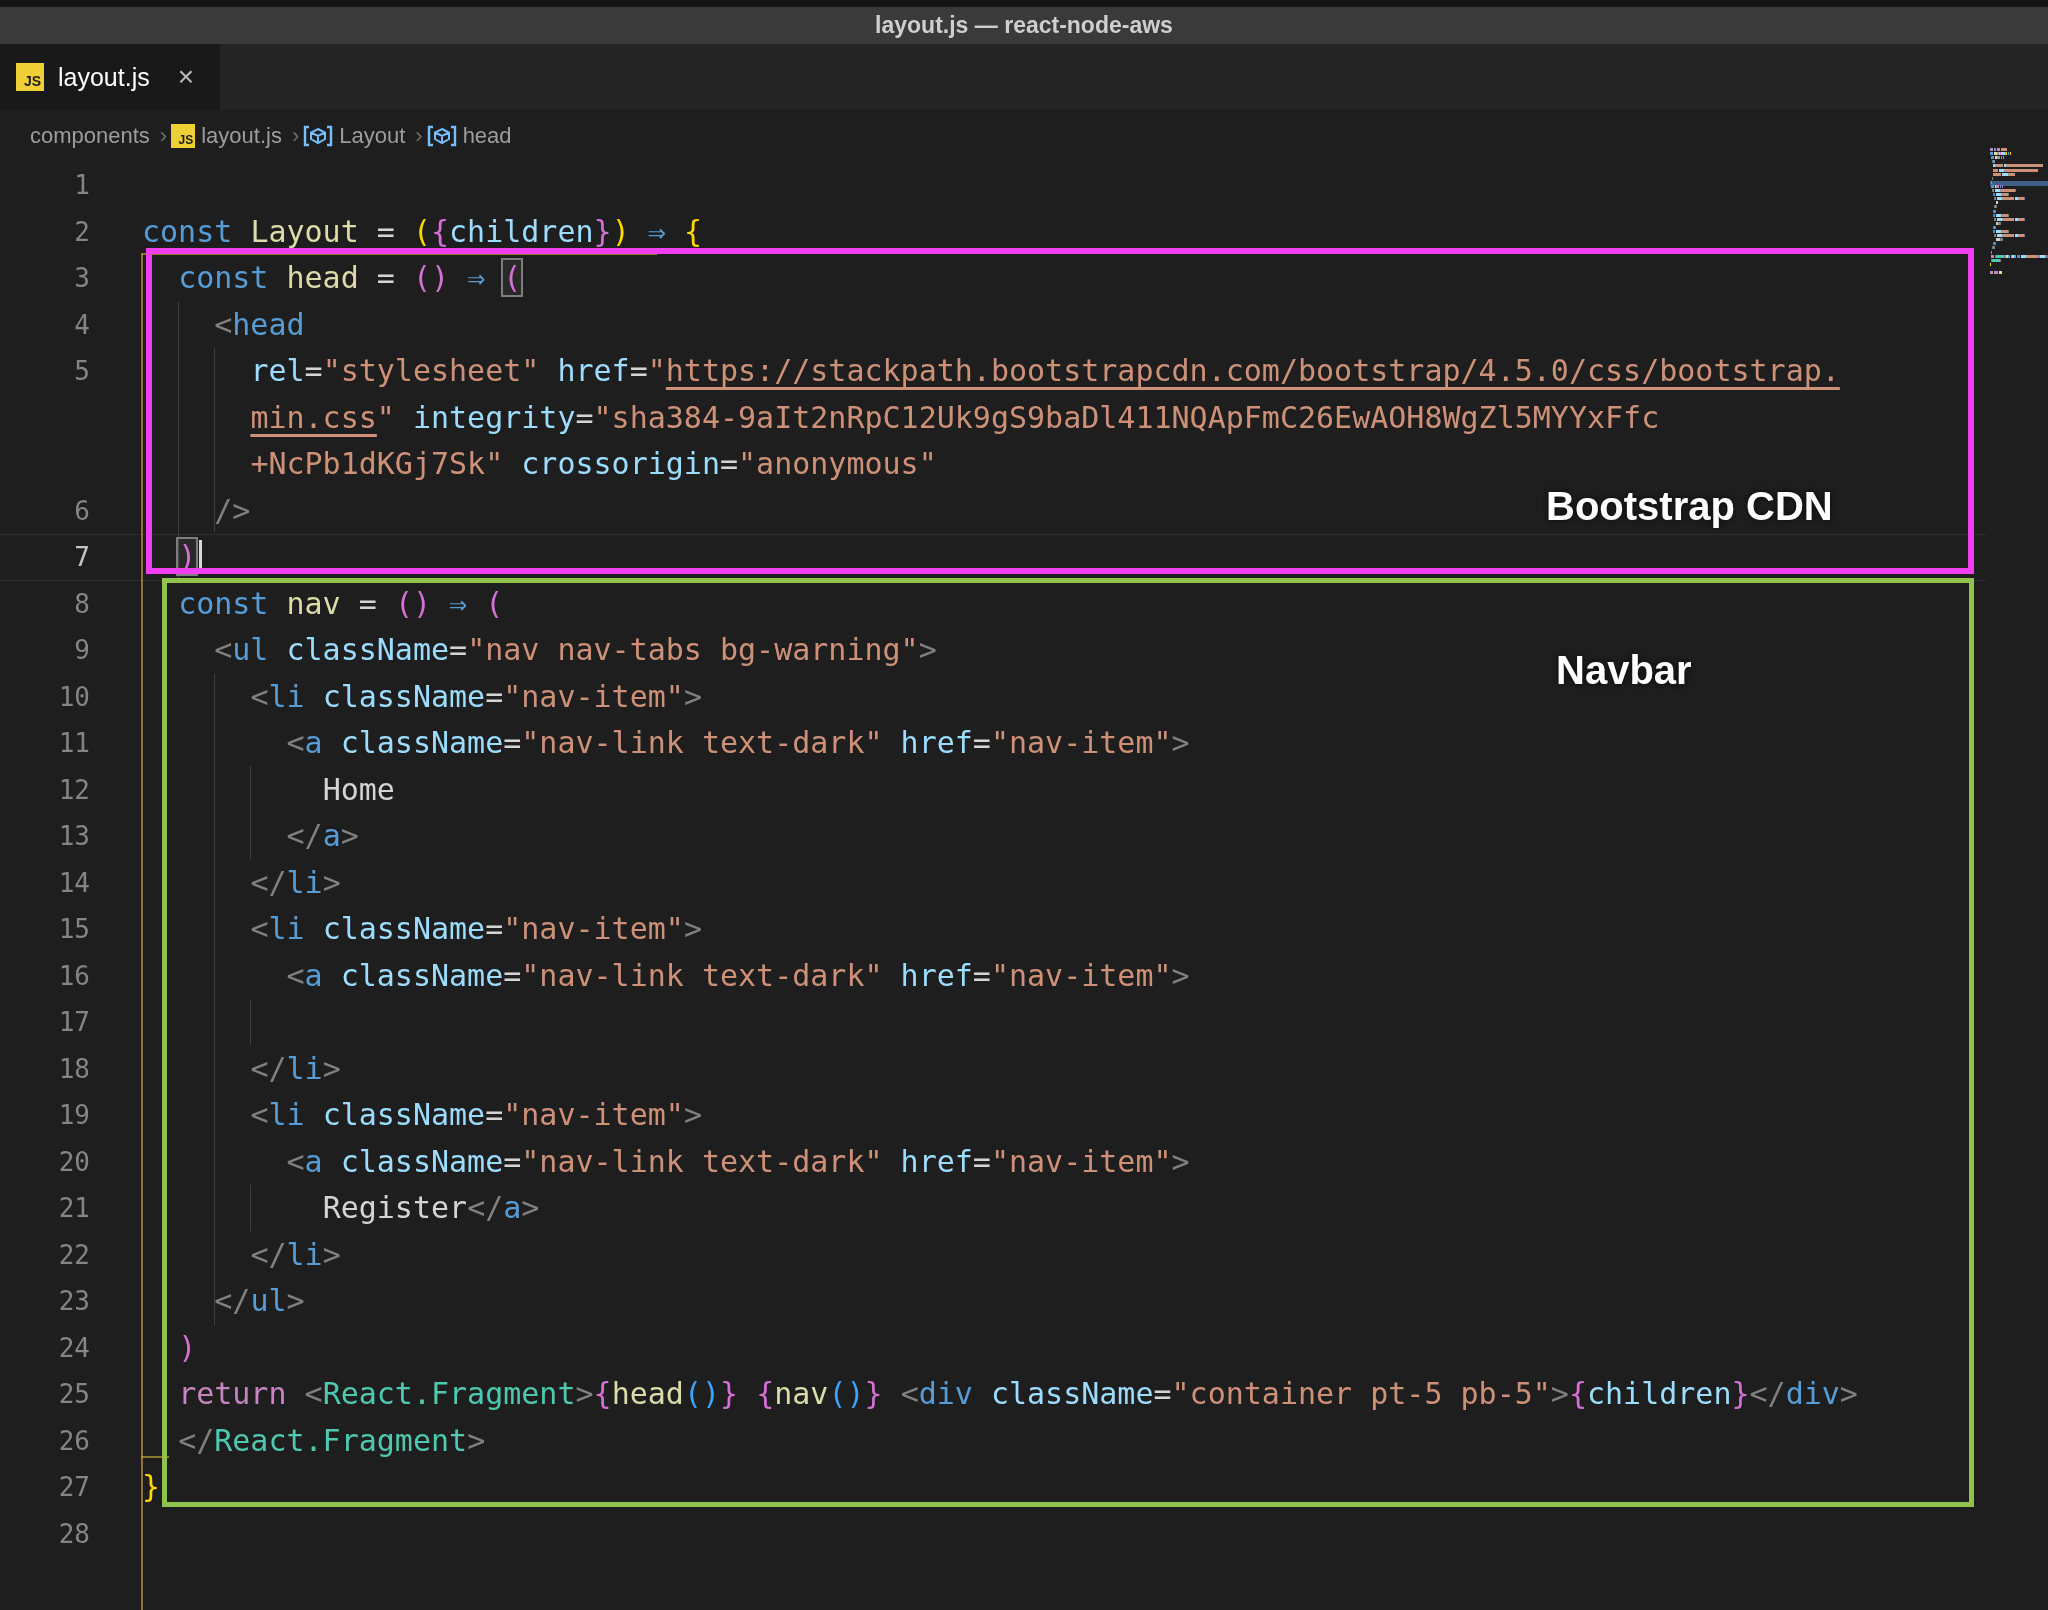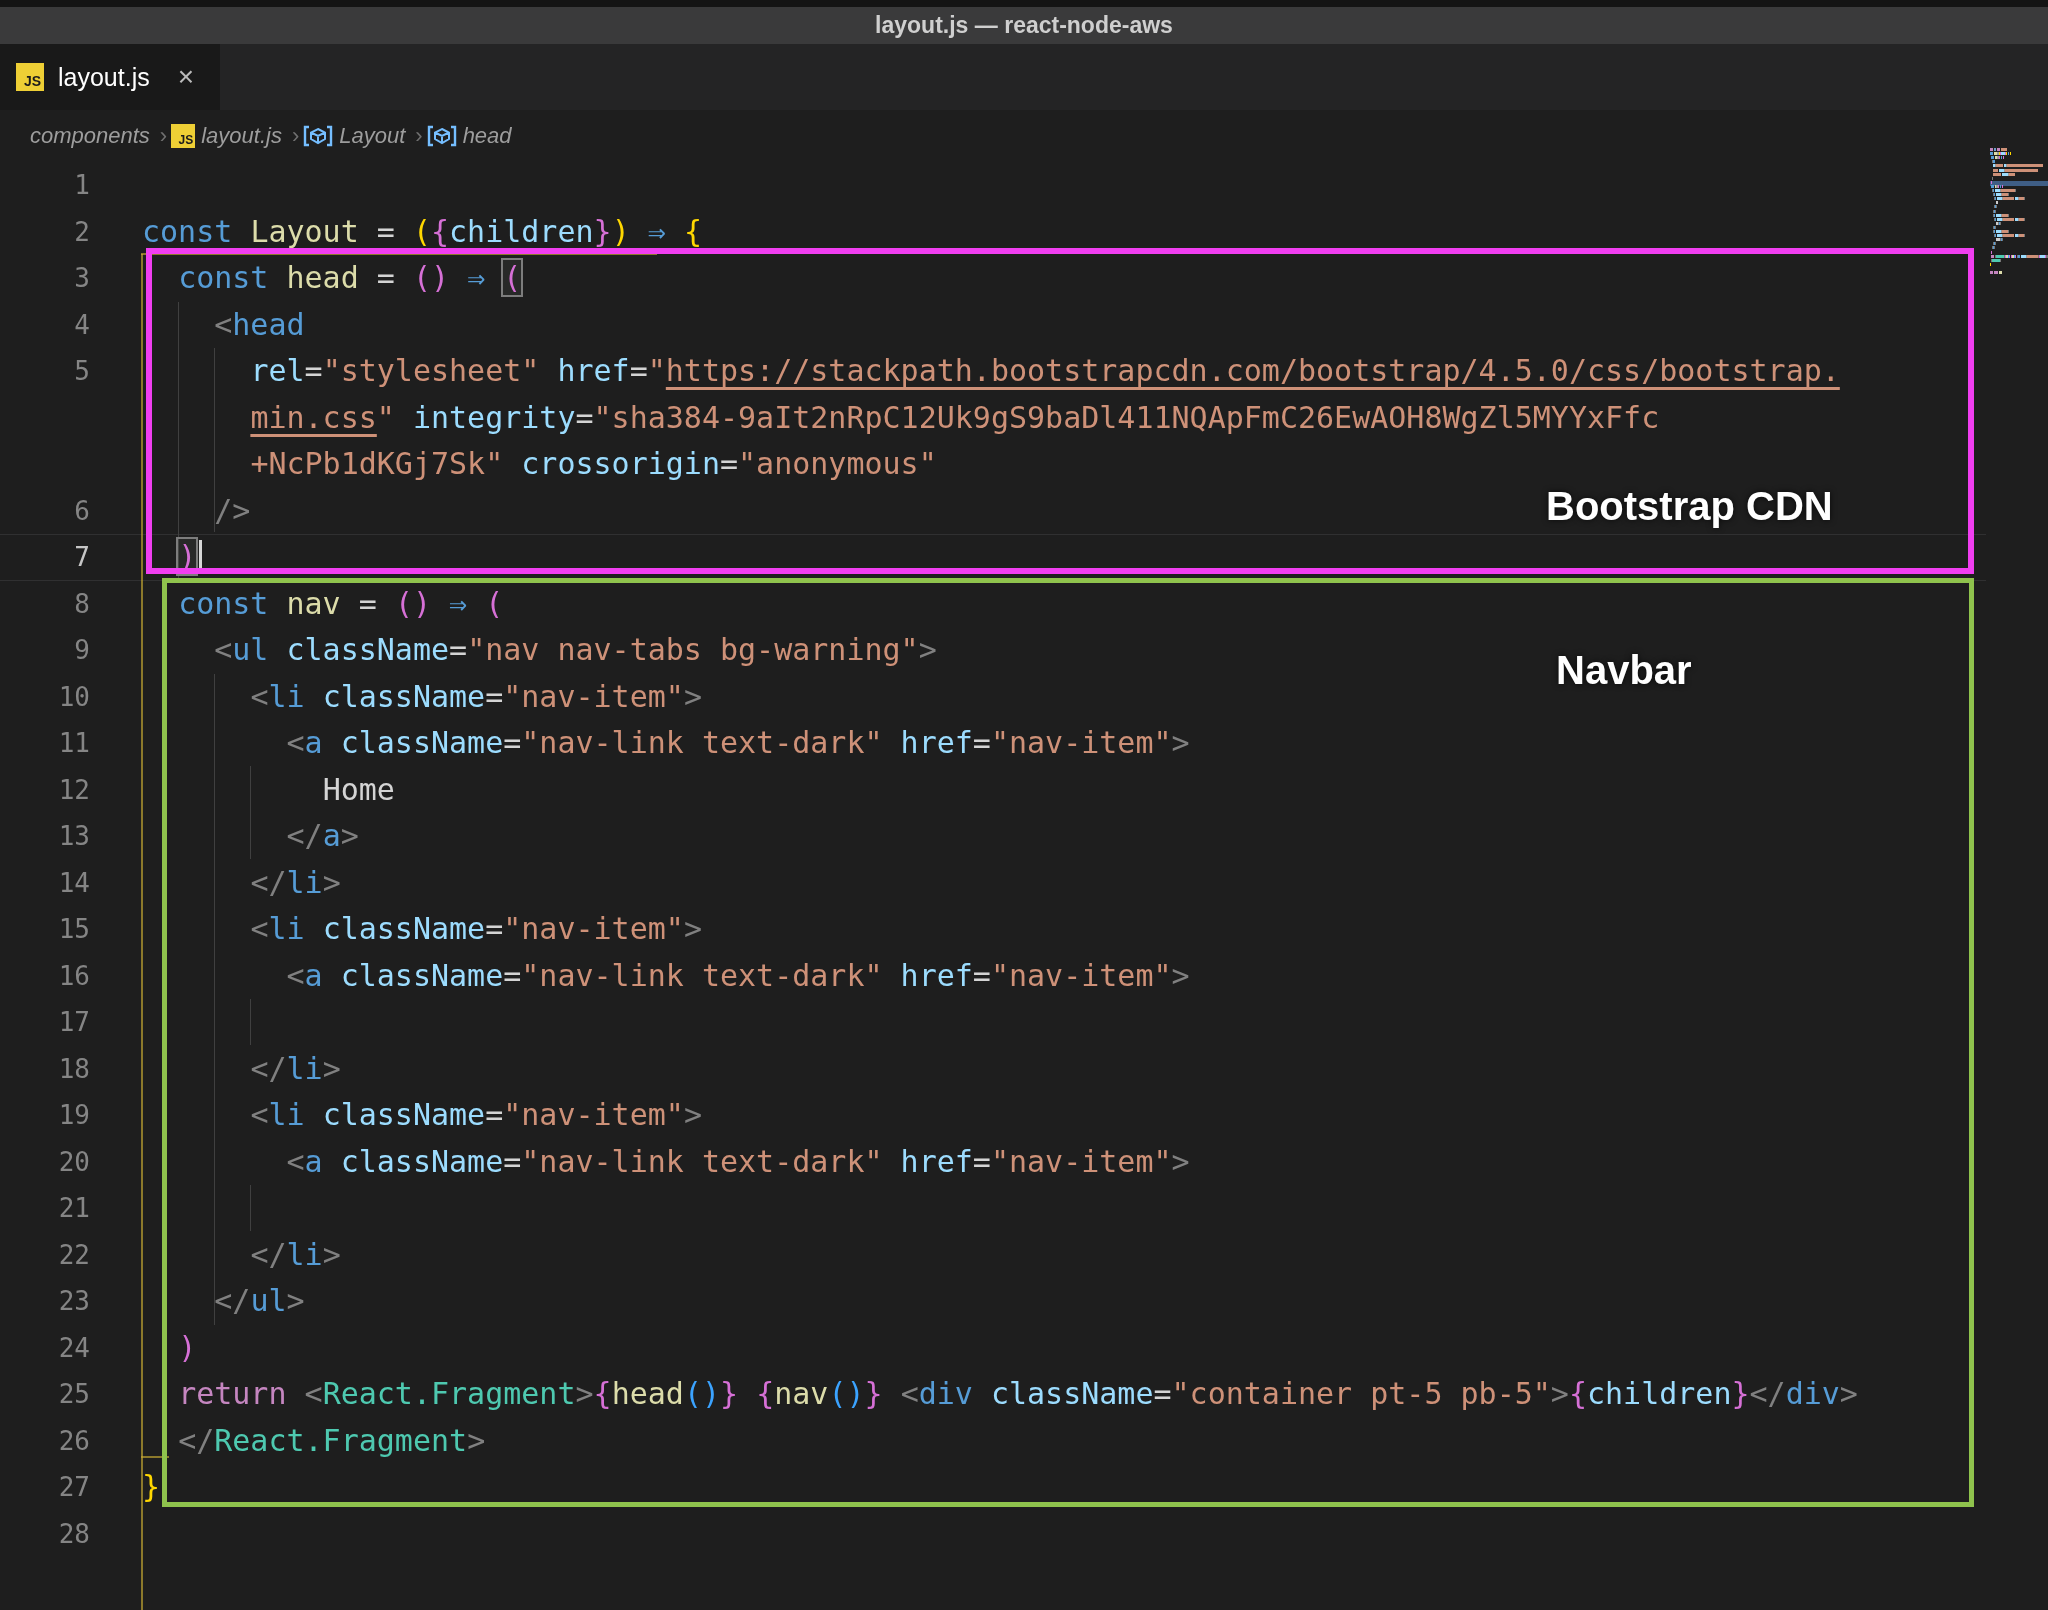--- a/index.html
+++ b/index.html
@@ -18,21 +18,21 @@
          display:flex; align-items:center; }
   .js-badge { width:28px; height:28px; background:#eecf35; color:#1b1b1b; margin-left:16px;
               font-size:14px; font-weight:bold; display:flex; align-items:flex-end; justify-content:flex-end;
               padding:2px 3px; font-family:"Liberation Sans", sans-serif; }
   .tab-label { color:#ffffff; font-size:25px; margin-left:14px; font-family:"Liberation Sans", sans-serif; }
   .tab-close { color:#bbbbbb; font-size:28px; margin-left:28px; font-family:"Liberation Sans", sans-serif; }
 
   .breadcrumbs { position:absolute; left:0; top:110px; width:2048px; height:52px; background:#1e1e1e;
                  display:flex; align-items:center; color:#9d9d9d; font-size:22px;
                  font-family:"Liberation Sans", sans-serif; }
-  .bc-item { margin:0 6px;font-style:italic; }
+  .bc-item { margin:0 6px; }
   .bc-item:first-child { margin-left:30px; }
   .bc-sep { color:#6f6f6f; font-size:22px; margin:0 4px; }
   .bc-jsbadge { width:24px; height:24px; background:#eecf35; color:#1b1b1b; font-size:12px; font-weight:bold;
                 display:flex; align-items:flex-end; justify-content:flex-end; padding:1px 2px;
                 font-family:"Liberation Sans", sans-serif; }
   .bc-symicon { width:30px; height:24px; display:inline-block; }
 
   
   .editor { position:absolute; left:0; top:162px; width:2048px; height:1448px; background:#1e1e1e; }
 
@@ -226,20 +226,21 @@
       <div class="row">
         <div class="gutter">19</div>
         <div class="codeline"><span class="tk-pun">      </span><span class="tk-ang">&lt;</span><span class="tk-kw2">li</span><span class="tk-pun"> </span><span class="tk-attr">className</span><span class="tk-pun">=</span><span class="tk-str">"nav-item"</span><span class="tk-ang">&gt;</span></div>
       </div>
       <div class="row">
         <div class="gutter">20</div>
         <div class="codeline"><span class="tk-pun">        </span><span class="tk-ang">&lt;</span><span class="tk-kw2">a</span><span class="tk-pun"> </span><span class="tk-attr">className</span><span class="tk-pun">=</span><span class="tk-str">"nav-link text-dark"</span><span class="tk-pun"> </span><span class="tk-attr">href</span><span class="tk-pun">=</span><span class="tk-str">"nav-item"</span><span class="tk-ang">&gt;</span></div>
       </div>
       <div class="row">
         <div class="gutter">21</div>
+        <div class="codeline"><span class="tk-pun">          </span><span class="tk-txt">Register</span><span class="tk-ang">&lt;/</span><span class="tk-kw2">a</span><span class="tk-ang">&gt;</span></div>
       </div>
       <div class="row">
         <div class="gutter">22</div>
         <div class="codeline"><span class="tk-pun">      </span><span class="tk-ang">&lt;/</span><span class="tk-kw2">li</span><span class="tk-ang">&gt;</span></div>
       </div>
       <div class="row">
         <div class="gutter">23</div>
         <div class="codeline"><span class="tk-pun">    </span><span class="tk-ang">&lt;/</span><span class="tk-kw2">ul</span><span class="tk-ang">&gt;</span></div>
       </div>
       <div class="row">

